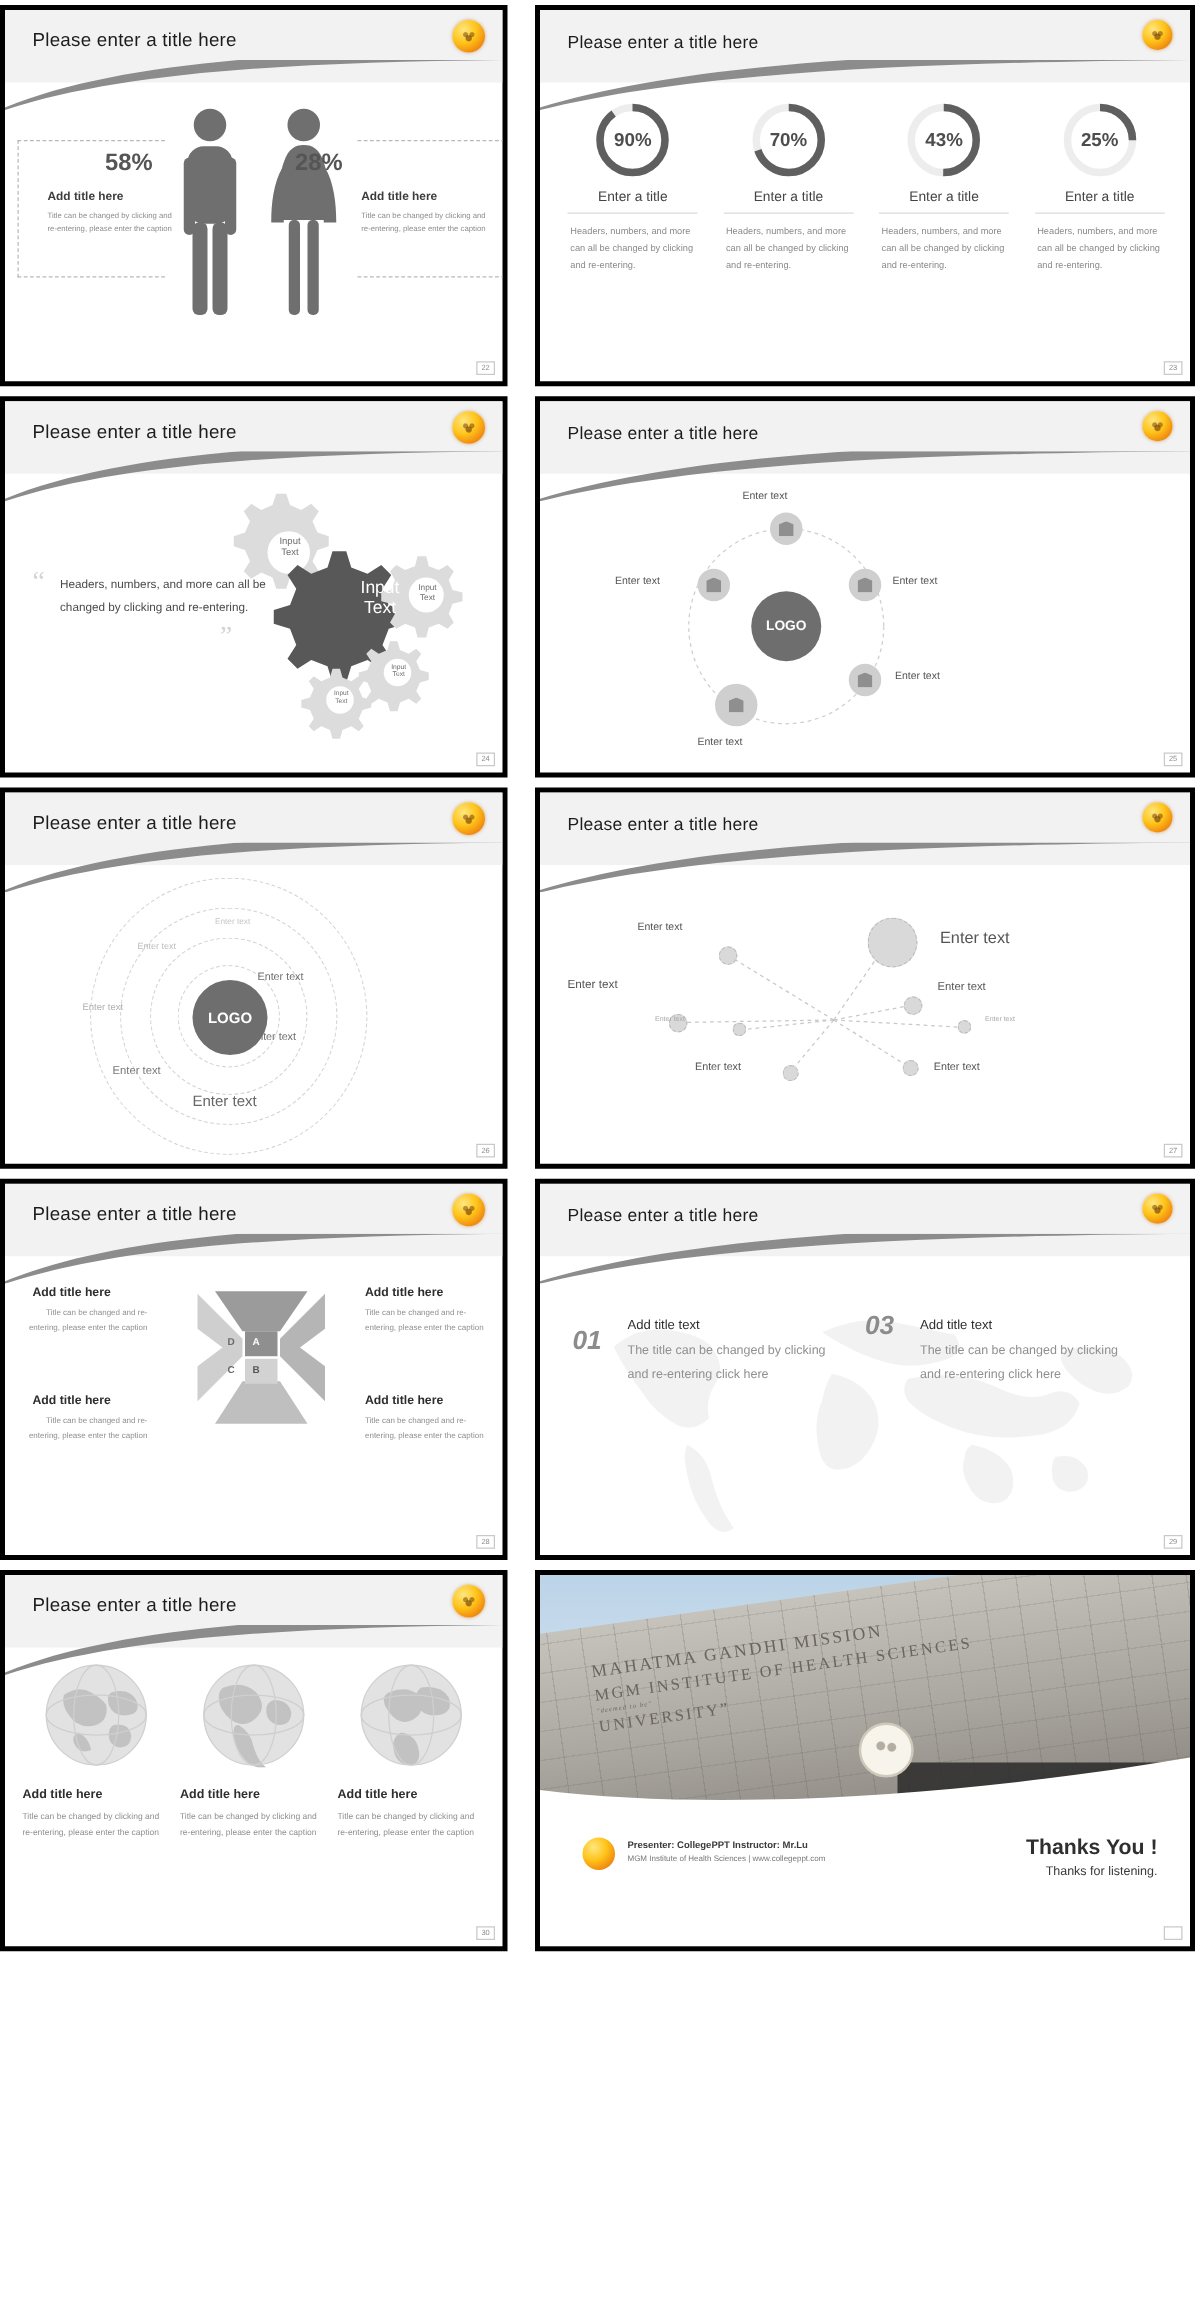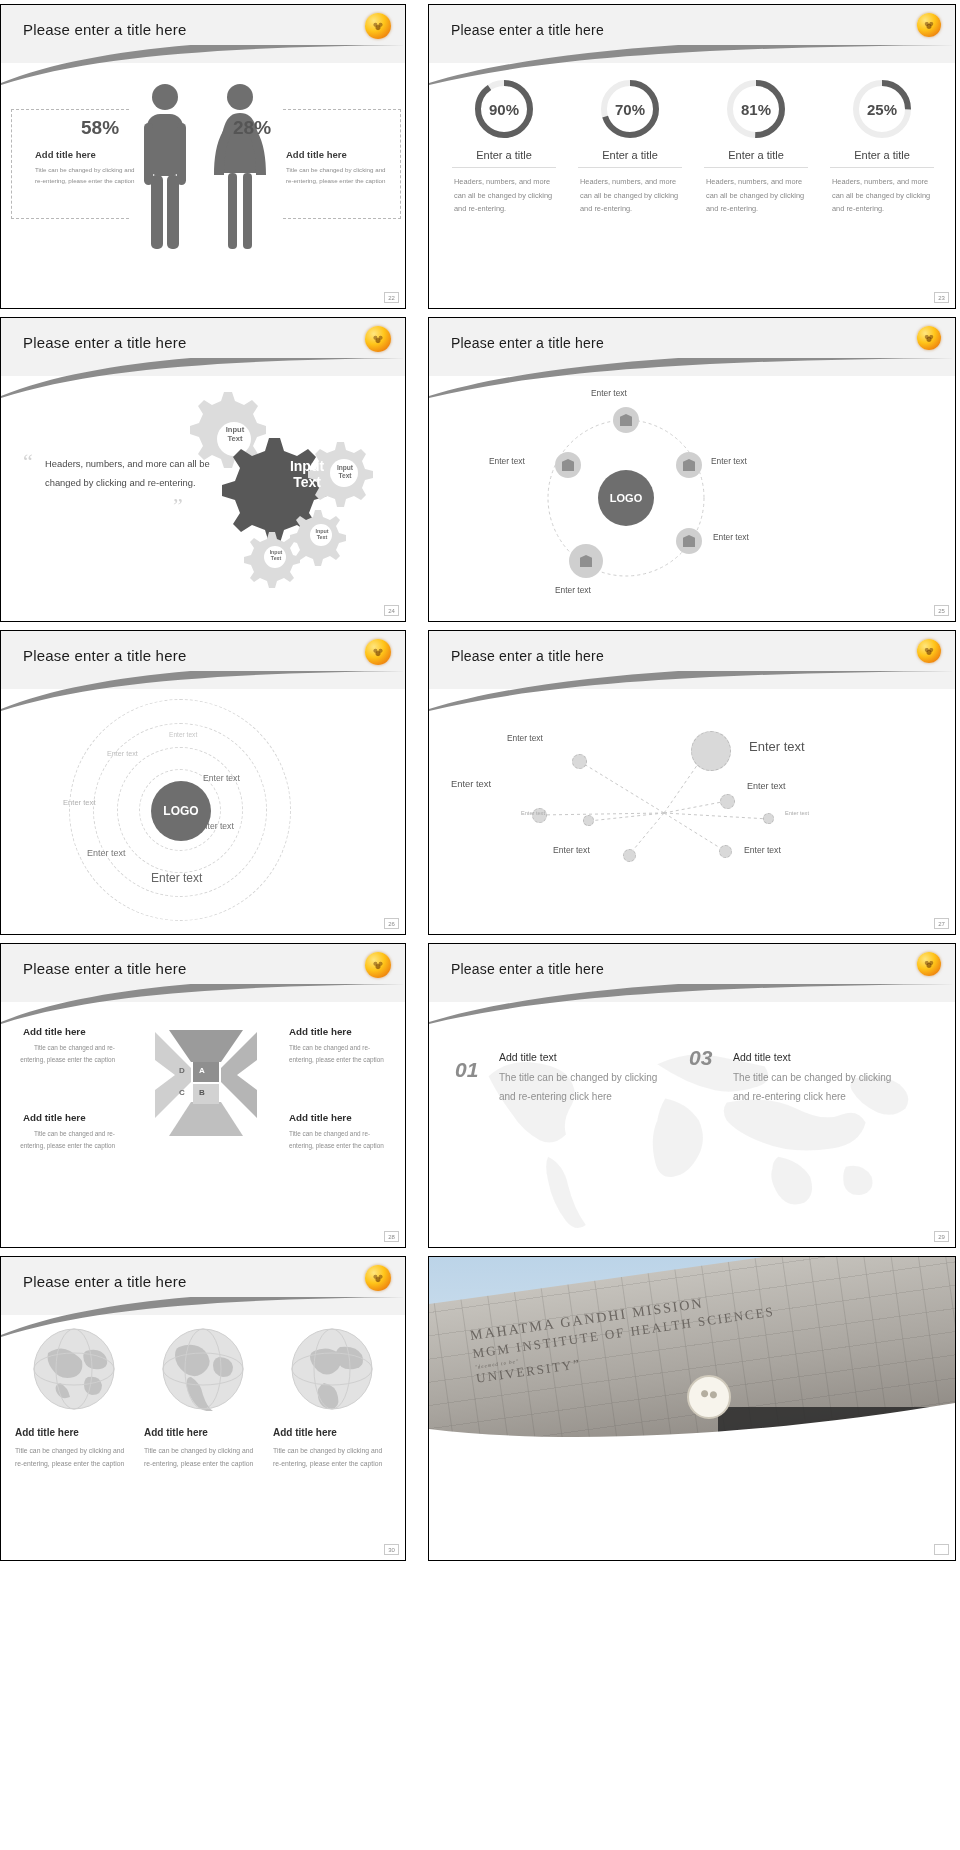--- a/index.html
+++ b/index.html
@@ -14,21 +14,21 @@
     grid-template-columns:410px 550px;
     grid-auto-rows:313px;
     column-gap:0; row-gap:0;
     width:960px;
   }
   .cell { position:relative; background:#ffffff; padding:4px 4px 0 0; }
   .cell.right { padding-left:18px; }
   .slide {
     position:relative; width:100%; height:305px;
     background:#ffffff; overflow:hidden;
-    border:1px solid #000000;
+    border:4px solid #000000;
   }
   .cell.right .slide { height:305px; }
 
   
   .hdr {
     position:absolute; left:0; top:0; width:100%; height:58px;
     background:#f2f2f2;
   }
   .hdr-title {
     position:absolute; left:22px; top:16px;
@@ -81,21 +81,21 @@
                 font-size:15px; font-weight:bold; color:#4d4d4d; }
   .dttl { font-size:11px; color:#444; padding-bottom:6px; border-bottom:1px solid #dcdcdc; margin:0 8px 7px; }
   .dtxt { font-size:7.4px; line-height:1.85; color:#8a8a8a; text-align:left; padding:0 10px; }
 
   
   .quote { position:absolute; left:22px; top:75px; width:200px; }
   .qmark { font-size:22px; color:#d4d4d4; font-family:"Liberation Serif",serif; line-height:.6; }
   .qtxt { font-size:9.4px; line-height:2.05; color:#4a4a4a; margin-left:22px; margin-top:-14px; }
   .qmark2 { font-size:22px; color:#d4d4d4; font-family:"Liberation Serif",serif; margin-left:150px; }
   .gearwrap { position:absolute; right:6px; top:0; width:230px; height:215px; }
-  .gtxt { position:absolute; text-align:center; color:#6d6d6d; font-weight:bold; line-height:1.15; }
+  .gtxt { position:absolute; text-align:center; color:#6d6d6d; font-weight:normal; line-height:1.15; }
 
   
   .hub { position:absolute; inset:0; }
   .hubcore { position:absolute; width:56px; height:56px; border-radius:50%; background:#6e6e6e;
              color:#fff; font-size:11px; font-weight:bold; display:flex; align-items:center; justify-content:center; }
   .node { position:absolute; width:26px; height:26px; border-radius:50%; background:#cfcfcf;
           display:flex; align-items:center; justify-content:center; }
   .node i { width:12px; height:12px; background:#8f8f8f; display:block;
             clip-path:polygon(0 22%,50% 0,100% 22%,100% 100%,0 100%); }
   .nlabel { position:absolute; font-size:8.4px; color:#555; white-space:nowrap; }
@@ -246,21 +246,21 @@
             </div>
             <div class="dttl">Enter a title</div>
             <div class="dtxt">Headers, numbers, and more can all be changed by clicking and re-entering.</div>
           </div>
           <div class="dcol">
             <div class="dring">
               <svg width="64" height="64" viewBox="0 0 64 64">
                 <circle cx="32" cy="32" r="26" fill="none" stroke="#ededed" stroke-width="6"></circle>
                 <circle cx="32" cy="32" r="26" fill="none" stroke="#5f5f5f" stroke-width="6" stroke-dasharray="82 163"></circle>
               </svg>
-              <span>81%</span>
+              <span>43%</span>
             </div>
             <div class="dttl">Enter a title</div>
             <div class="dtxt">Headers, numbers, and more can all be changed by clicking and re-entering.</div>
           </div>
           <div class="dcol">
             <div class="dring">
               <svg width="64" height="64" viewBox="0 0 64 64">
                 <circle cx="32" cy="32" r="26" fill="none" stroke="#ededed" stroke-width="6"></circle>
                 <circle cx="32" cy="32" r="26" fill="none" stroke="#5f5f5f" stroke-width="6" stroke-dasharray="41 163"></circle>
               </svg>
@@ -637,17 +637,24 @@
           <div class="bl4">UNIVERSITY”</div>
         </div>
         <div class="seal">
             <i></i>
           </div>
         <svg class="curve-white" viewBox="0 0 530 60" preserveAspectRatio="none">
           <path d="M0 60 L530 60 L530 14 C350 44 150 58 0 40 Z" fill="#ffffff"></path>
         </svg>
       </div>
 
+      <div class="ftr">
+        <div class="ftr-badge"></div>
+        <div class="ftr-l1">Presenter: CollegePPT    Instructor: Mr.Lu</div>
+        <div class="ftr-l2">MGM Institute of Health Sciences  |  www.collegeppt.com</div>
+        <div class="thanks">Thanks You !</div>
+        <div class="thanks2">Thanks for listening.</div>
+      </div>
       <div class="num"></div>
     </div>
   </div>
 
 </div>
 
 </body></html>

